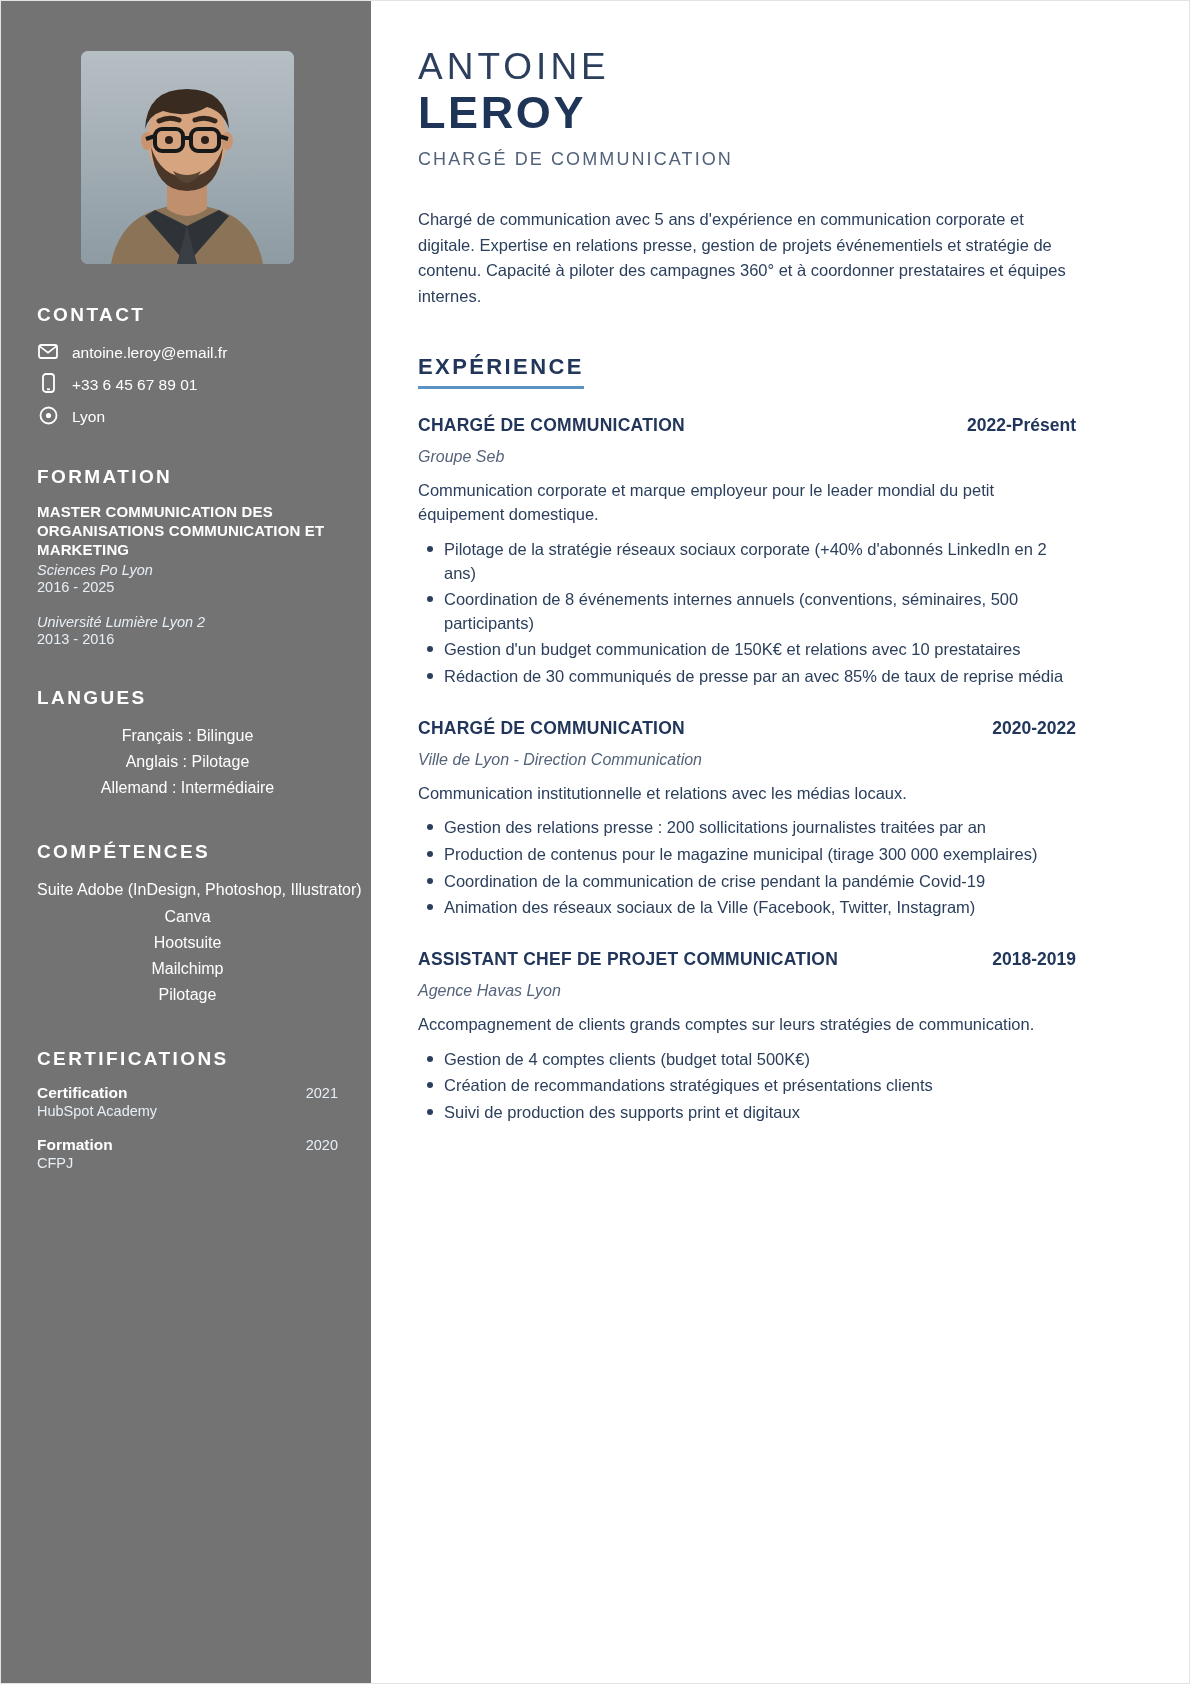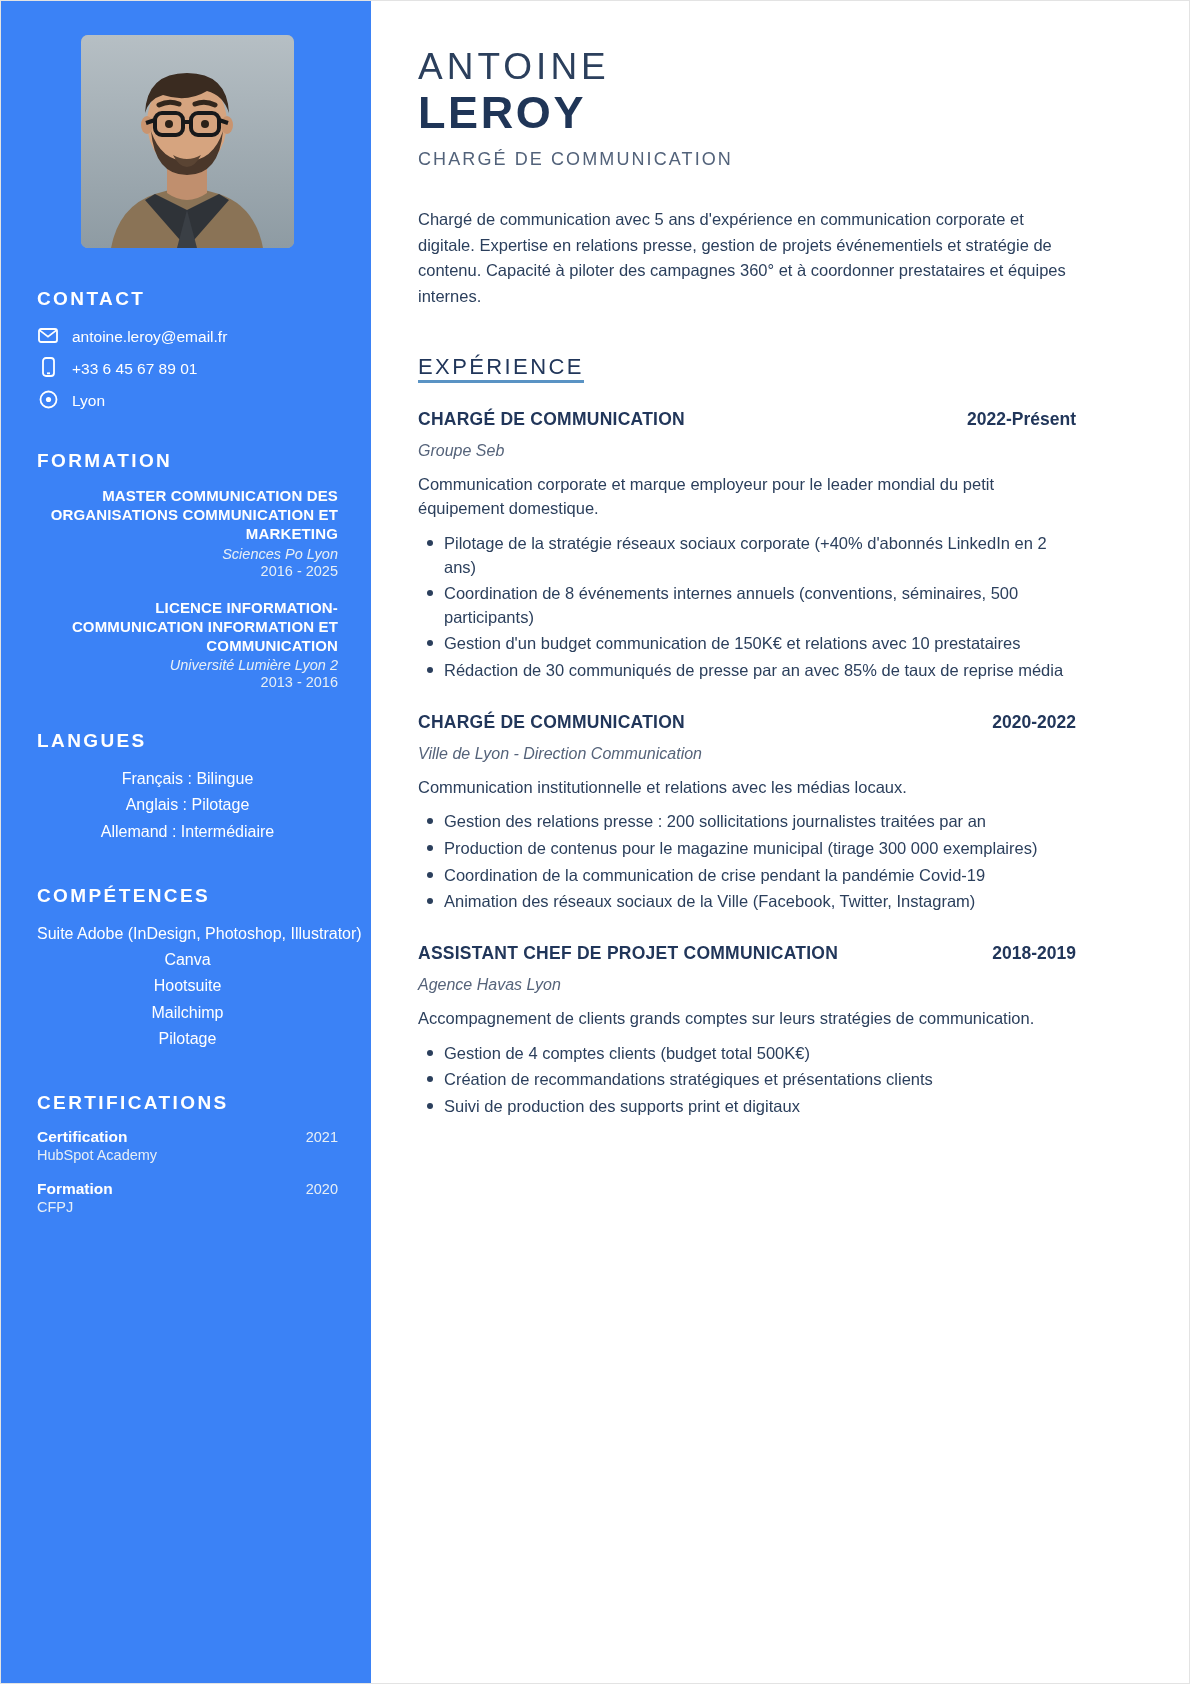--- a/index.html
+++ b/index.html
@@ -15,23 +15,23 @@
     background:#ffffff;
     border:1px solid #e3e3e3;
     overflow:hidden;
     display:flex;
   }
 
   
   .sidebar {
     width:370px;
     flex:0 0 370px;
-    background:#3b82f6;
-    color:#ffffff;
-    padding:28px 33px 0 36px;
+    background:#737373;
+    color:#ffffff;
+    padding:44px 33px 0 36px;
     overflow:hidden;
   }
   .photo-wrap {
     width:213px; height:213px;
     margin:6px auto 0 44px;
     border-radius:7px;
     overflow:hidden;
     background:#9aa7b0;
     position:relative;
   }
@@ -55,21 +55,21 @@
     color:#ffffff;
   }
   .contact-row .ic {
     width:22px; height:22px;
     flex:0 0 22px;
     display:flex; align-items:center; justify-content:center;
   }
   .contact-row .ic svg { display:block; }
   .contact-txt { white-space:nowrap; }
 
-  .edu-block { margin-bottom:19px;text-align:right; }
+  .edu-block { margin-bottom:19px; }
   .edu-degree {
     font-size:15px;
     font-weight:bold;
     line-height:1.28;
     color:#ffffff;
     letter-spacing:.15px;
   }
   .edu-school {
     font-size:14.5px;
     font-style:italic;
@@ -140,26 +140,27 @@
   }
   .summary {
     font-size:16.5px;
     line-height:1.55;
     color:#2b3f5c;
     margin-top:37px;
   }
 
   .main-heading {
     font-size:22px;
-    font-weight:normal;
+    font-weight:bold;
     letter-spacing:2.4px;
     color:#21365a;
     margin-top:44px;
     margin-bottom:26px;
     display:inline-block;
+    padding-bottom:6px;
     border-bottom:3px solid #5a93c4;
   }
 
   .exp { margin-bottom:29px; }
   .exp-top {
     display:flex;
     align-items:baseline;
     justify-content:space-between;
     gap:16px;
   }
@@ -291,21 +292,20 @@
 
     <div class="side-heading">FORMATION</div>
 
     <div class="edu-block">
       <div class="edu-degree">MASTER COMMUNICATION DES ORGANISATIONS COMMUNICATION ET MARKETING</div>
       <div class="edu-school">Sciences Po Lyon</div>
       <div class="edu-years">2016 - 2025</div>
     </div>
 
     <div class="edu-block">
-      <div class="edu-degree">LICENCE INFORMATION-COMMUNICATION INFORMATION ET COMMUNICATION</div>
       <div class="edu-school">Université Lumière Lyon 2</div>
       <div class="edu-years">2013 - 2016</div>
     </div>
 
     <div class="side-heading">LANGUES</div>
     <div class="lang-item">Français : Bilingue</div>
     <div class="lang-item">Anglais : Pilotage</div>
     <div class="lang-item">Allemand : Intermédiaire</div>
 
     <div class="side-heading">COMPÉTENCES</div>

